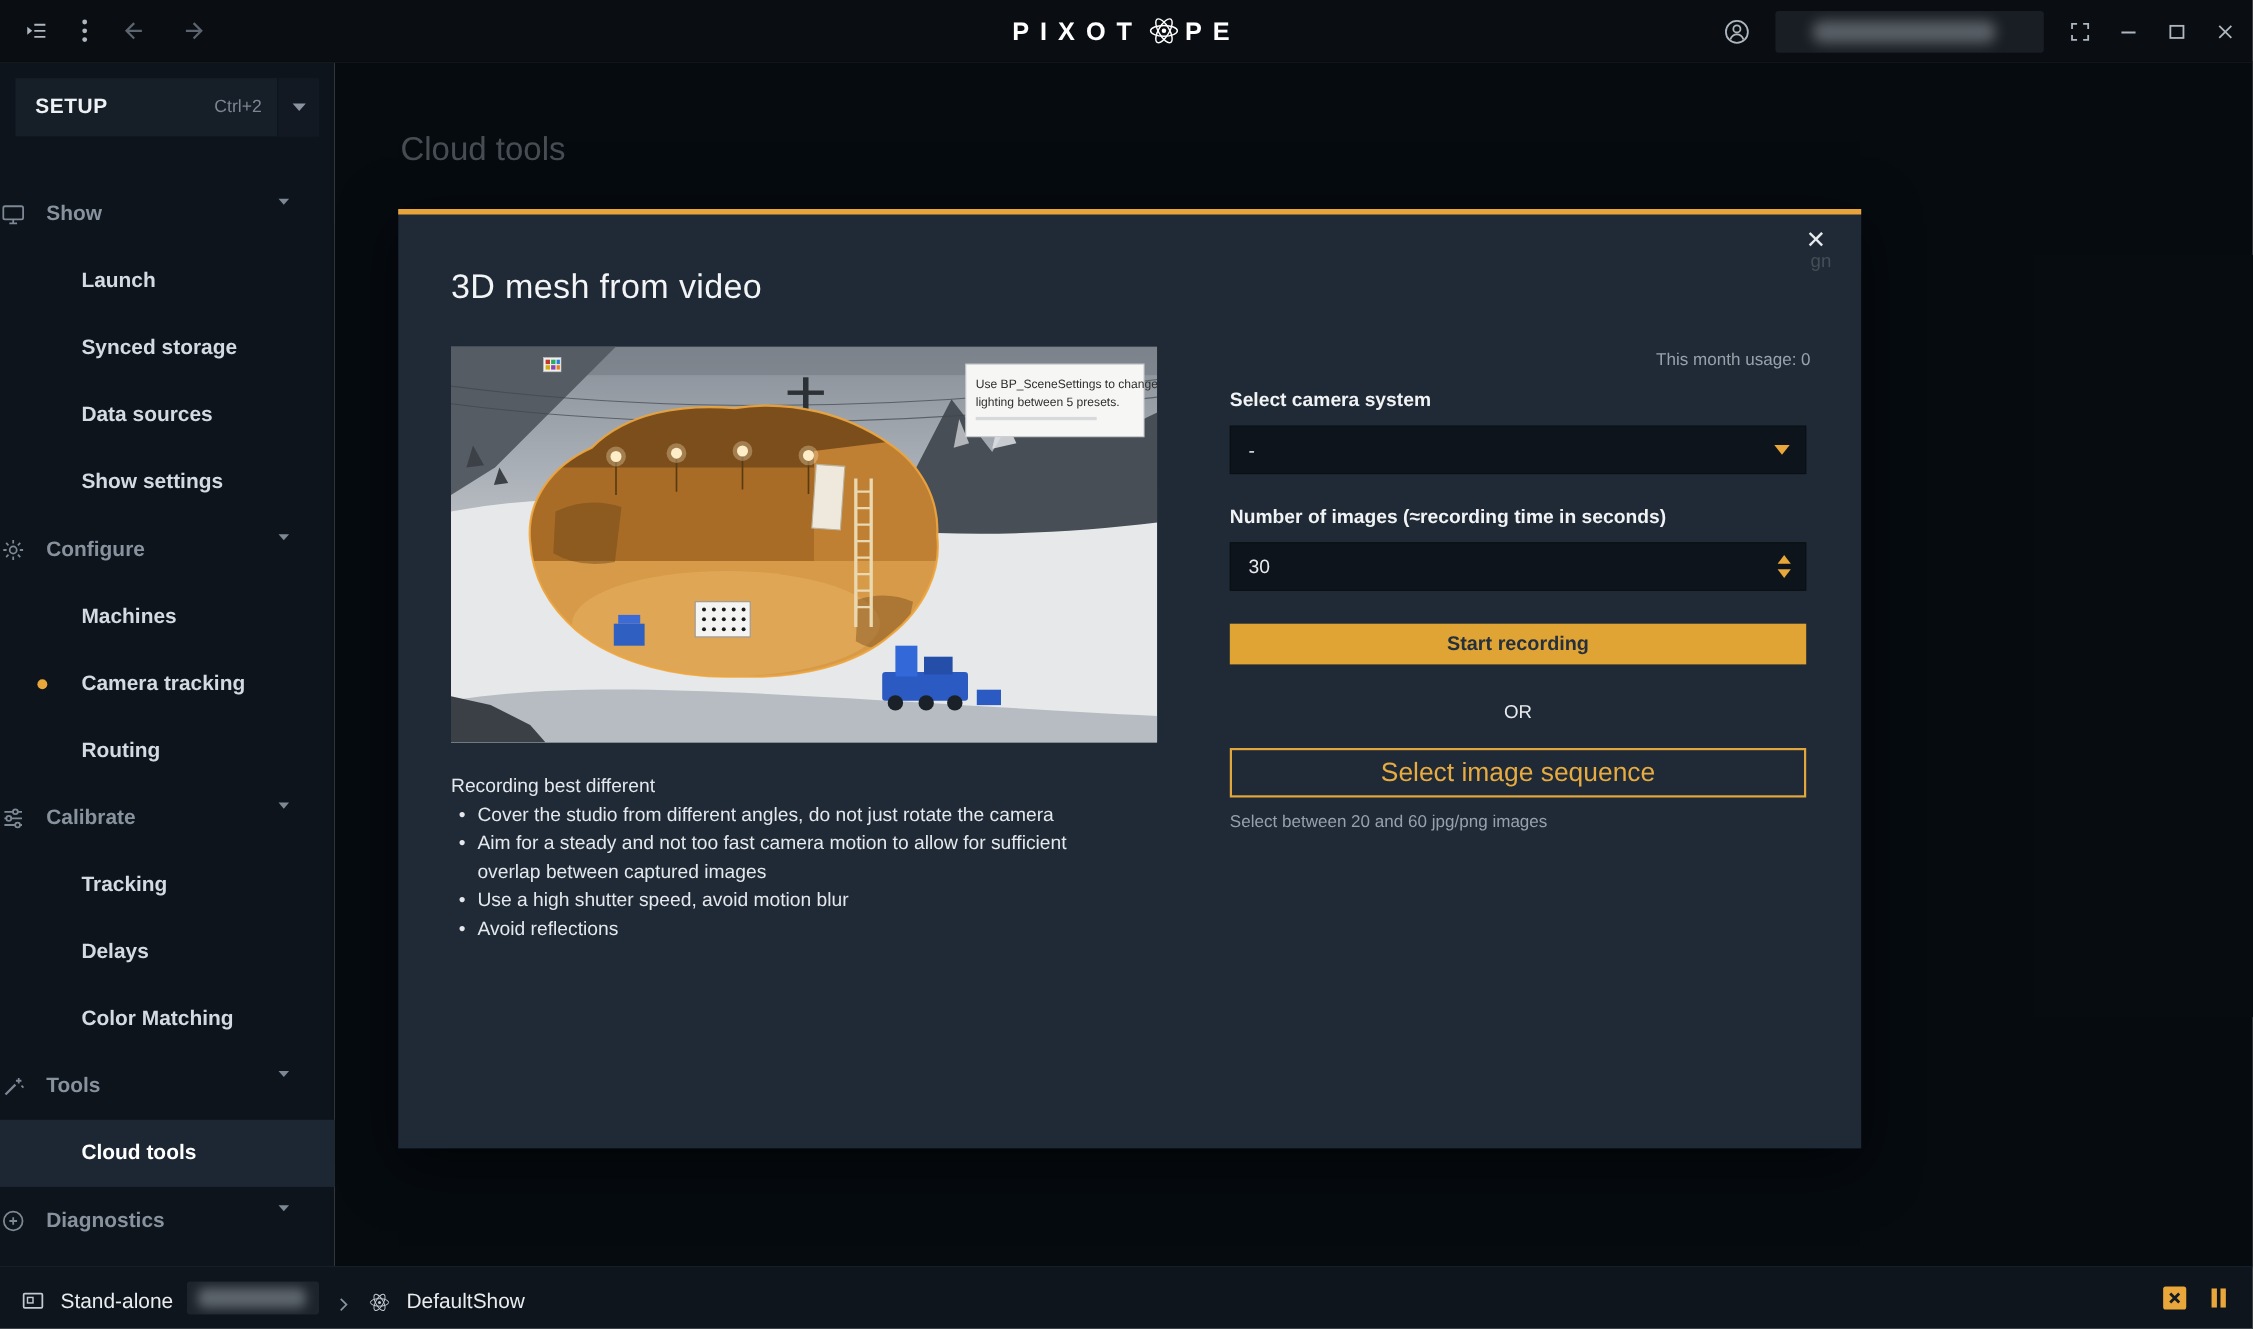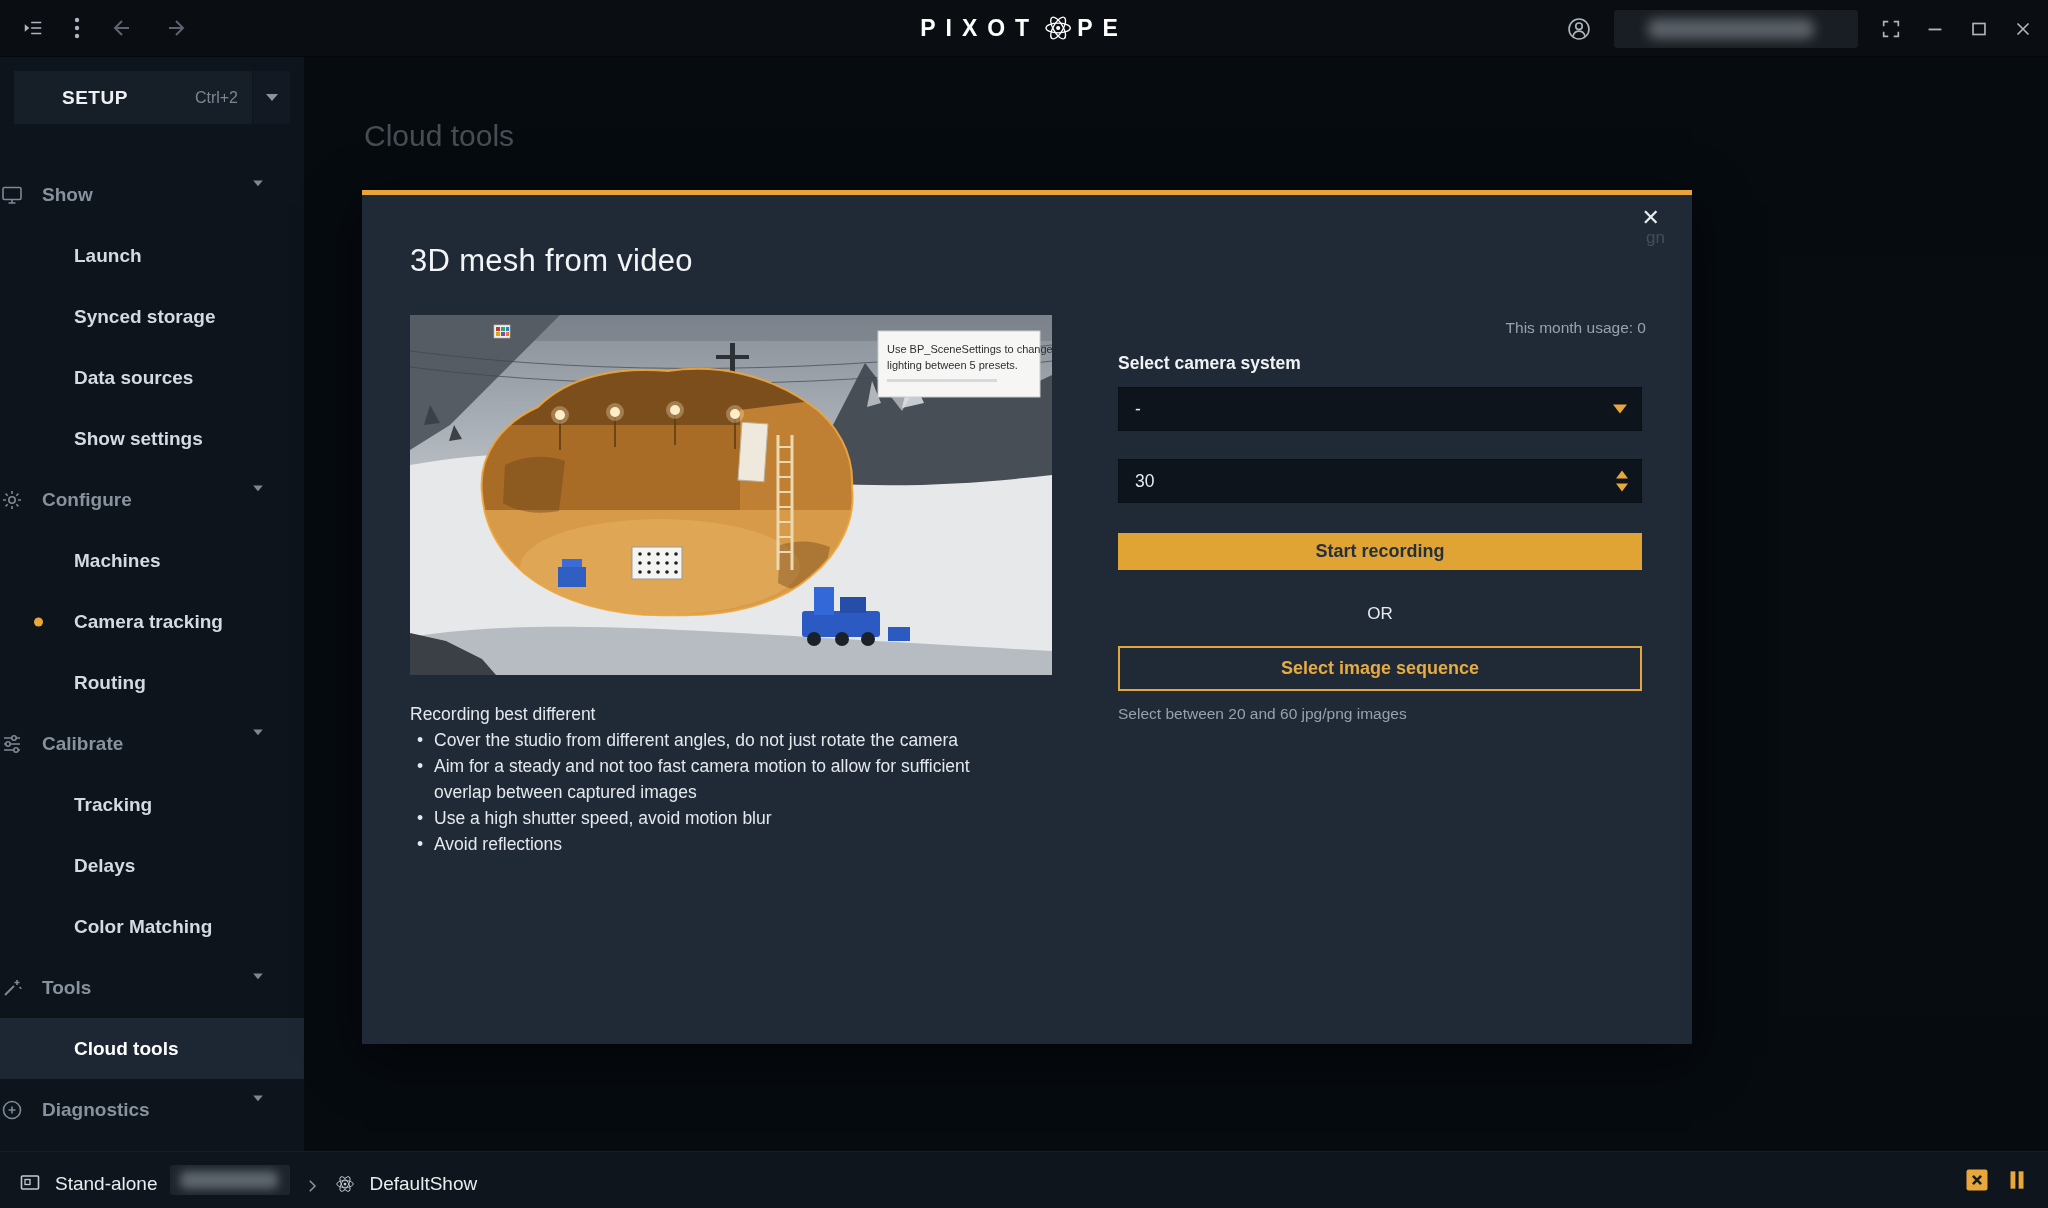--- a/index.html
+++ b/index.html
@@ -17,21 +17,21 @@
   .tb-right { position: absolute; right: 14px; top: 0; height: 57px; display: flex; align-items: center; gap: 22px; }
   .redacted-top { width: 244px; height: 38px; border-radius: 3px; background: rgba(167,178,189,0.10); position: relative; overflow: hidden; }
   .redacted-top::after { content: ""; position: absolute; top: 9px; left: 14%; right: 18%; bottom: 9px; background: rgba(215,224,232,0.35); border-radius: 8px; filter: blur(6px); }
 
   
   .body-row { display: flex; flex: 1 1 auto; height: 1094px; }
 
   
   .sidebar { width: 304px; flex: 0 0 304px; background: #0d141b; padding-top: 14px; position: relative; }
   .setup-header { margin: 0 14px; height: 53px; background: #161e28; display: flex; align-items: center; padding-left: 18px; }
-  .setup-label { font-size: 19px; font-weight: bold; color: #eef1f3; letter-spacing: 0.5px; margin-left: 30px; }
+  .setup-label { font-size: 19px; font-weight: bold; color: #eef1f3; letter-spacing: 0.5px; }
   .setup-right { margin-left: auto; display: flex; align-items: center; height: 100%; }
   .setup-shortcut { color: #7c8692; font-size: 16px; padding-right: 14px; }
   .setup-chev-box { width: 38px; height: 100%; background: #121922; border-left: 1px solid #0d141b; display: flex; align-items: center; justify-content: center; color: #8a94a0; }
   .chev-down { width: 0; height: 0; border-left: 6px solid transparent; border-right: 6px solid transparent; border-top: 7px solid currentColor; }
   .nav { margin-top: 40px; }
   .nav-item { height: 61px; display: flex; align-items: center; position: relative; cursor: pointer; font-weight: bold; font-size: 19px; }
   .nav-item.group { color: #87929e; }
   .nav-item.group .nav-icon { width: 24px; height: 24px; margin-right: 18px; color: #7e8894; flex: 0 0 24px; }
   .nav-item.group .grp-chev { position: absolute; right: 40px; color: #7e8894; transform: scale(0.8); }
   .nav-item.sub { padding-left: 74px; color: #d3dae1; }
@@ -61,21 +61,21 @@
   .right-col { position: absolute; left: 756px; top: 158px; width: 524px; }
   .field-label { font-size: 17.5px; font-weight: bold; color: #f0f2f4; margin-bottom: 13px; }
   .input-box { position: relative; height: 44px; background: #0d141c; border: 1px solid #0a0f15; display: flex; align-items: center; padding: 0 16px; font-size: 17.5px; color: #e8ebee; cursor: pointer; }
   .select-chev { position: absolute; right: 14px; top: 50%; transform: translateY(-50%); width: 0; height: 0; border-left: 7px solid transparent; border-right: 7px solid transparent; border-top: 9px solid #e9a63a; }
   .stepper { position: absolute; right: 13px; top: 50%; transform: translateY(-50%); display: flex; flex-direction: column; gap: 5px; }
   .tri-up { width: 0; height: 0; border-left: 6px solid transparent; border-right: 6px solid transparent; border-bottom: 8px solid #e9a63a; cursor: pointer; }
   .tri-down { width: 0; height: 0; border-left: 6px solid transparent; border-right: 6px solid transparent; border-top: 8px solid #e9a63a; cursor: pointer; }
   .gap28 { height: 28px; }
   .btn-primary { margin-top: 30px; height: 37px; background: #dfa434; color: #26303c; font-weight: bold; font-size: 18px; display: flex; align-items: center; justify-content: center; cursor: pointer; }
   .or-label { margin-top: 34px; text-align: center; font-size: 17px; color: #e8ebee; }
-  .btn-outline { margin-top: 22px; height: 45px; border: 2px solid #e2a63c; color: #e7ab41; font-weight: bold; font-size: 18px; display: flex; align-items: center; justify-content: center; cursor: pointer; background: transparent; }
+  .btn-outline { margin-top: 22px; height: 45px; border: 2px solid #e2a63c; color: #e7ab41; font-weight: normal; font-size: 24px; display: flex; align-items: center; justify-content: center; cursor: pointer; background: transparent; }
   .helper-text { margin-top: 14px; font-size: 15.5px; color: #97a1ac; }
 
   
   .statusbar { height: 57px; flex: 0 0 57px; background: #0e151c; border-top: 1px solid #161e28; display: flex; align-items: center; padding: 0 18px; position: relative; z-index: 15; }
   .sb-left { display: flex; align-items: flex-end; gap: 13px; }
   .sb-text { font-size: 19px; color: #e9ecee; }
   .sb-icon { color: #c3cad0; display: flex; align-items: center; }
   .redacted-bottom { width: 120px; height: 30px; border-radius: 3px; background: rgba(167,178,189,0.10); position: relative; overflow: hidden; }
   .redacted-bottom::after { content: ""; position: absolute; top: 6px; left: 8%; right: 10%; bottom: 6px; background: rgba(215,224,232,0.35); border-radius: 6px; filter: blur(5px); }
   .sb-right { margin-left: auto; display: flex; align-items: center; gap: 13px; }
@@ -413,20 +413,21 @@
 
     <div class="right-col">
       <div class="field-label">Select camera system</div>
       <div class="input-box">
         <span>-</span>
         <span class="select-chev"></span>
       </div>
 
       <div class="gap28"></div>
 
+      <div class="field-label">Number of images (≈recording time in seconds)</div>
       <div class="input-box">
         <span>30</span>
         <span class="stepper">
           <span class="tri-up"></span>
           <span class="tri-down"></span>
         </span>
       </div>
 
       <div class="btn-primary">Start recording</div>
       <div class="or-label">OR</div>

